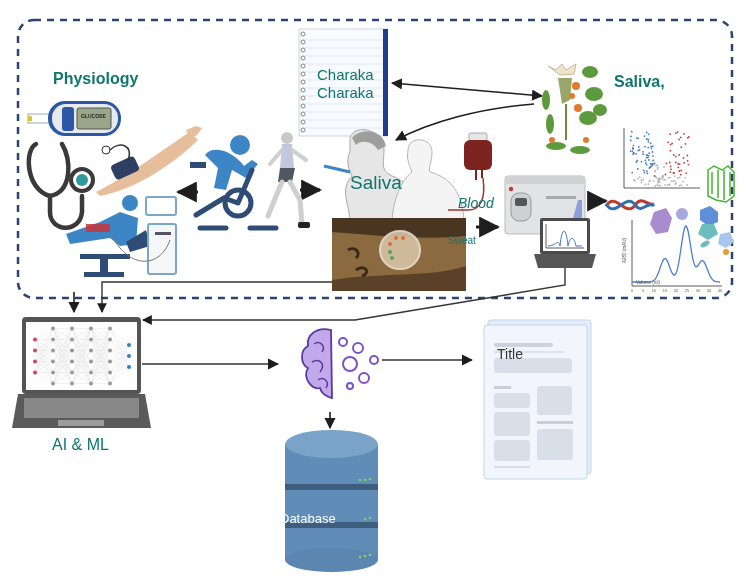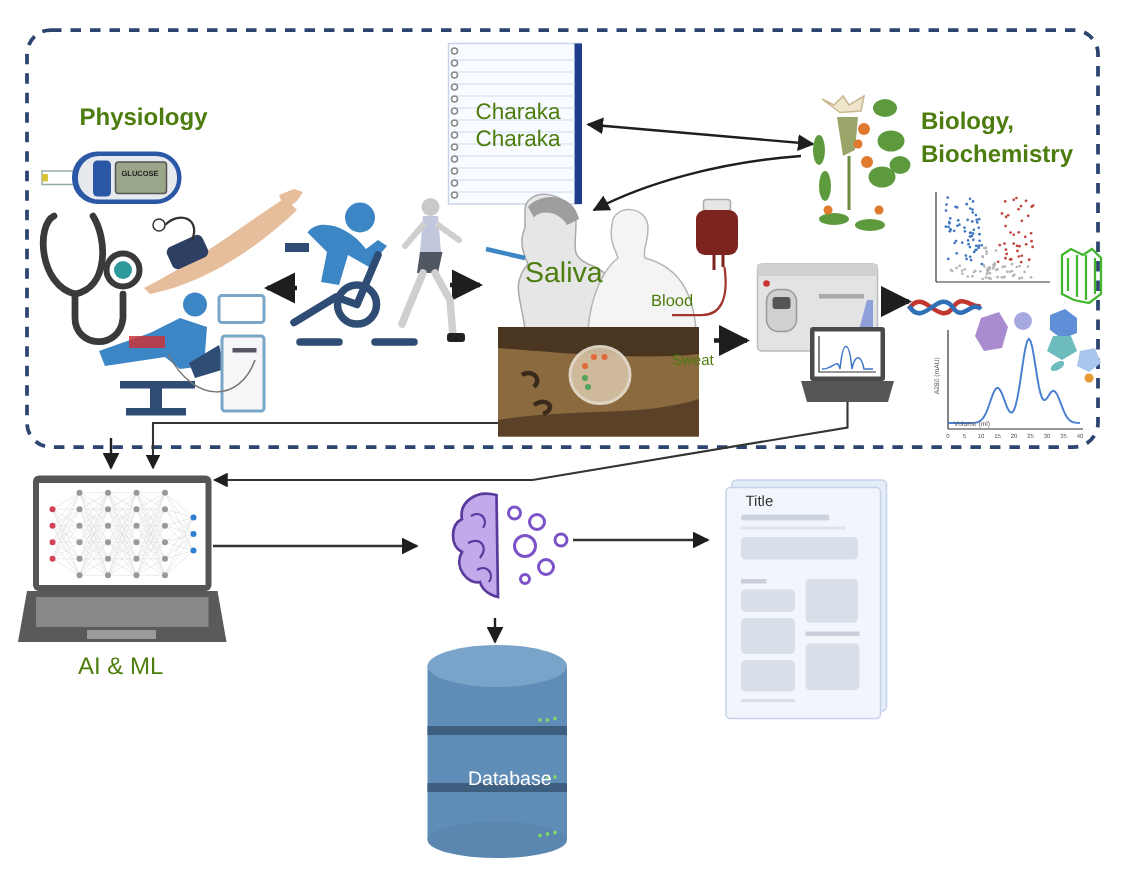--- a/index.html
+++ b/index.html
@@ -1,17 +1,17 @@
 <!DOCTYPE html>
 <html><head>
 <meta charset="utf-8">
 <style>
   html, body { margin:0; padding:0; background:#ffffff; }
   body { width:756px; height:588px; position:relative; overflow:hidden; font-family:"Liberation Sans", sans-serif; }
-  .label { position:absolute; color:#4d7c0f; font-family:"Liberation Sans", sans-serif; }
+  .label { position:absolute; color:#0f766e; font-family:"Liberation Sans", sans-serif; }
   .bold { font-weight:bold; }
   svg { position:absolute; left:0; top:0; }
 </style>
 </head>
 <body>
 
 <svg width="756" height="588">
   <defs>
     <marker id="ah" viewBox="0 0 10 10" refX="9" refY="5" markerWidth="7" markerHeight="7" orient="auto-start-reverse">
       <path d="M0,0 L10,5 L0,10 z" fill="#1e1e1e"></path>
@@ -641,23 +641,22 @@
   </g>
 </svg>
 
 <div class="label bold" style="left:53px;top:70px;font-size:16px;">Physiology</div>
 <div class="label bold" style="left:81px;top:113px;font-size:5px;color:#222;">GLUCOSE</div>
 <div class="label" style="left:317px;top:66px;font-size:15px;line-height:18px;">
   <div>Charaka</div>
   <div>Charaka</div>
 </div>
 <div class="label bold" style="left:614px;top:71px;font-size:16px;line-height:22px;">
-  <div>Biology,</div>
-  <div>Biochemistry</div>
+  <div>Saliva,</div>
 </div>
 <div class="label" style="left:322px;top:172px;font-size:19px;margin-left:28px;">Saliva</div>
-<div class="label" style="left:434px;top:195px;font-size:11px;">Blood</div>
+<div class="label" style="left:458px;top:195px;font-size:14px;font-style:italic;">Blood</div>
 <div class="label" style="left:448px;top:235px;font-size:10px;">Sweat</div>
 <div class="label" style="left:52px;top:436px;font-size:16px;">AI &amp; ML</div>
-<div class="label" style="left:312px;top:511px;font-size:13px;color:#ffffff;">Database</div>
-<div class="label" style="left:497px;top:329px;font-size:10px;color:#333;">Title</div>
+<div class="label" style="left:280px;top:511px;font-size:13px;color:#ffffff;">Database</div>
+<div class="label" style="left:497px;top:346px;font-size:14px;color:#333;">Title</div>
 <div class="label" style="left:636px;top:280px;font-size:4.5px;color:#555;">Volume (ml)</div>
 <div class="label" style="left:612px;top:248px;font-size:4.5px;color:#555;transform:rotate(-90deg);">A280 (mAU)</div>
 
 </body></html>

